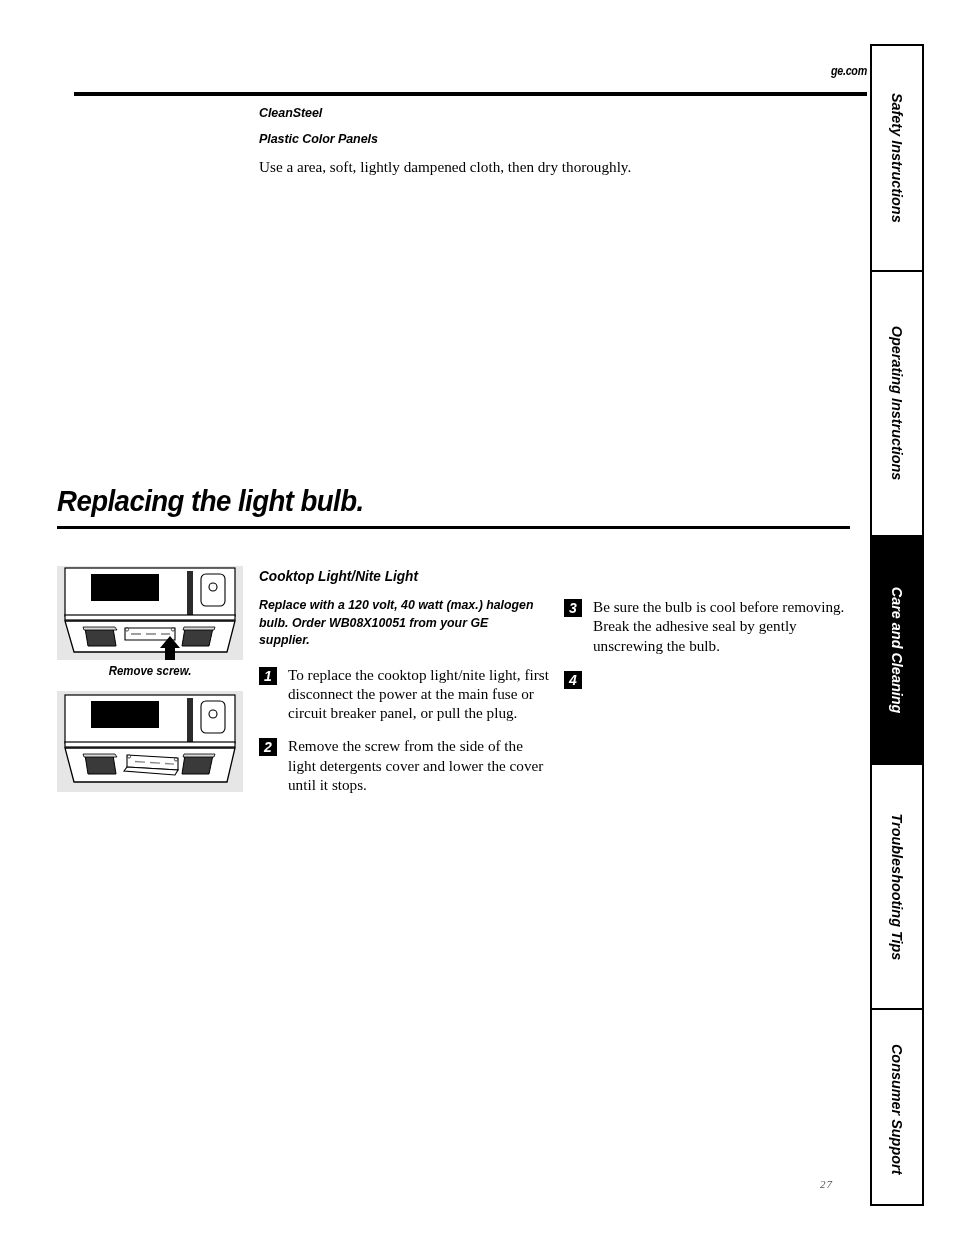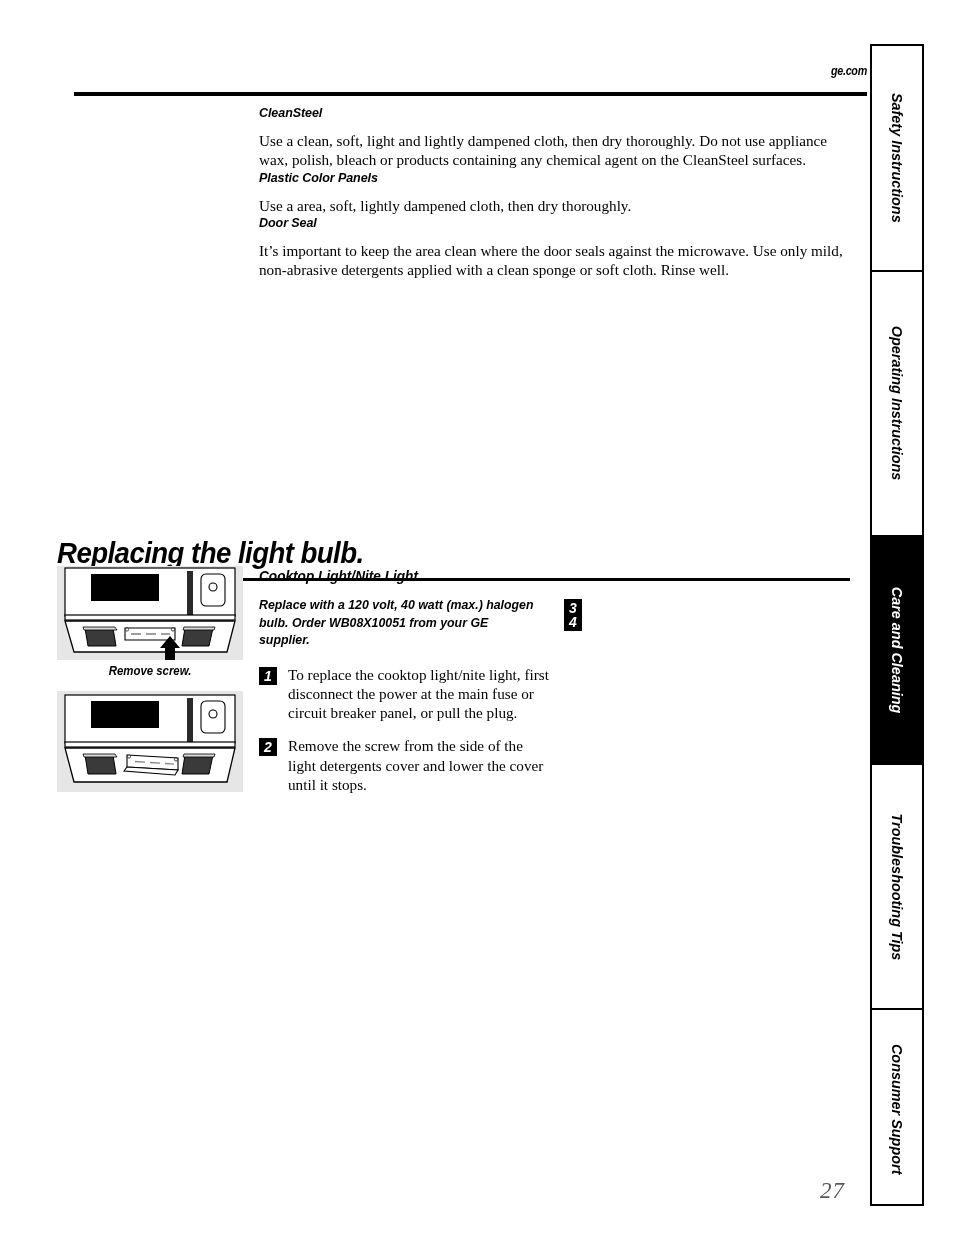--- a/index.html
+++ b/index.html
@@ -70,21 +70,21 @@
     text-align: left;
   }
   .body-par:last-child { margin-bottom: 0; }
   .sect-block { margin-bottom: 0; }
   .sect-block + .sect-block { margin-top: 0; }
 
   
   #bulb-heading-wrap {
     position: absolute;
     left: 57px;
-    top: 536px;
+    top: 484px;
     width: 793px;
   }
   #bulb-heading {
     font-family: "Liberation Sans", sans-serif;
     font-weight: bold;
     font-style: italic;
     font-size: 30px;
     letter-spacing: -0.6px;
     margin: 0;
     padding-bottom: 8px;
@@ -212,45 +212,40 @@
   }
   .tab.active .tab-label { color: #fff; }
 
   
   #page-number {
     position: absolute;
     left: 820px;
     top: 1178px;
     font-family: "Liberation Serif", serif;
     font-style: italic;
-    font-size: 23px;
+    font-size: 11px;
     color: #555;
     letter-spacing: 1px;
   }
 </style>
 </head>
 <body>
 
 <div id="header-area">
   <div id="site-url">ge.com</div>
   <div id="header-rule"></div>
 </div>
 
 <div id="cleaning-sections">
   <div class="sect-block">
     <h3 class="sub-heading">CleanSteel</h3>
-    <p class="body-par">Use a clean, soft, light and lightly dampened cloth, then dry thoroughly. Do not use appliance wax, polish, bleach or products containing any chemical agent on the CleanSteel surfaces.</p>
   </div>
   <div class="sect-block">
     <h3 class="sub-heading">Plastic Color Panels</h3>
     <p class="body-par">Use a area, soft, lightly dampened cloth, then dry thoroughly.</p>
-  </div>
-  <div class="sect-block">
-    <h3 class="sub-heading">Door Seal</h3>
-    <p class="body-par">It’s important to keep the area clean where the door seals against the microwave. Use only mild, non-abrasive detergents applied with a clean sponge or soft cloth. Rinse well.</p>
   </div>
 </div>
 
 <div id="bulb-heading-wrap">
   <h1 id="bulb-heading">Replacing the light bulb.</h1>
   <div id="bulb-heading-rule"></div>
 </div>
 
 <div class="figure-panel" id="figure-1">
   <svg viewBox="0 0 186 94" preserveAspectRatio="none">
@@ -319,20 +314,21 @@
   </div>
   <div class="step">
     <span class="step-num">2</span>
     <span>Remove the screw from the side of the light detergents cover and lower the cover until it stops.</span>
   </div>
 </div>
 
 <div id="bulb-col-right">
   <div class="step">
     <span class="step-num">3</span>
+    <span>Be sure the bulb is cool before removing. Break the adhesive seal by gently unscrewing the bulb.</span>
   </div>
   <div class="step">
     <span class="step-num">4</span>
   </div>
 </div>
 
 <div id="sidebar">
   <div class="tab" style="height: 226px; flex: 0 0 226px;">
     <span class="tab-label">Safety Instructions</span>
   </div>

